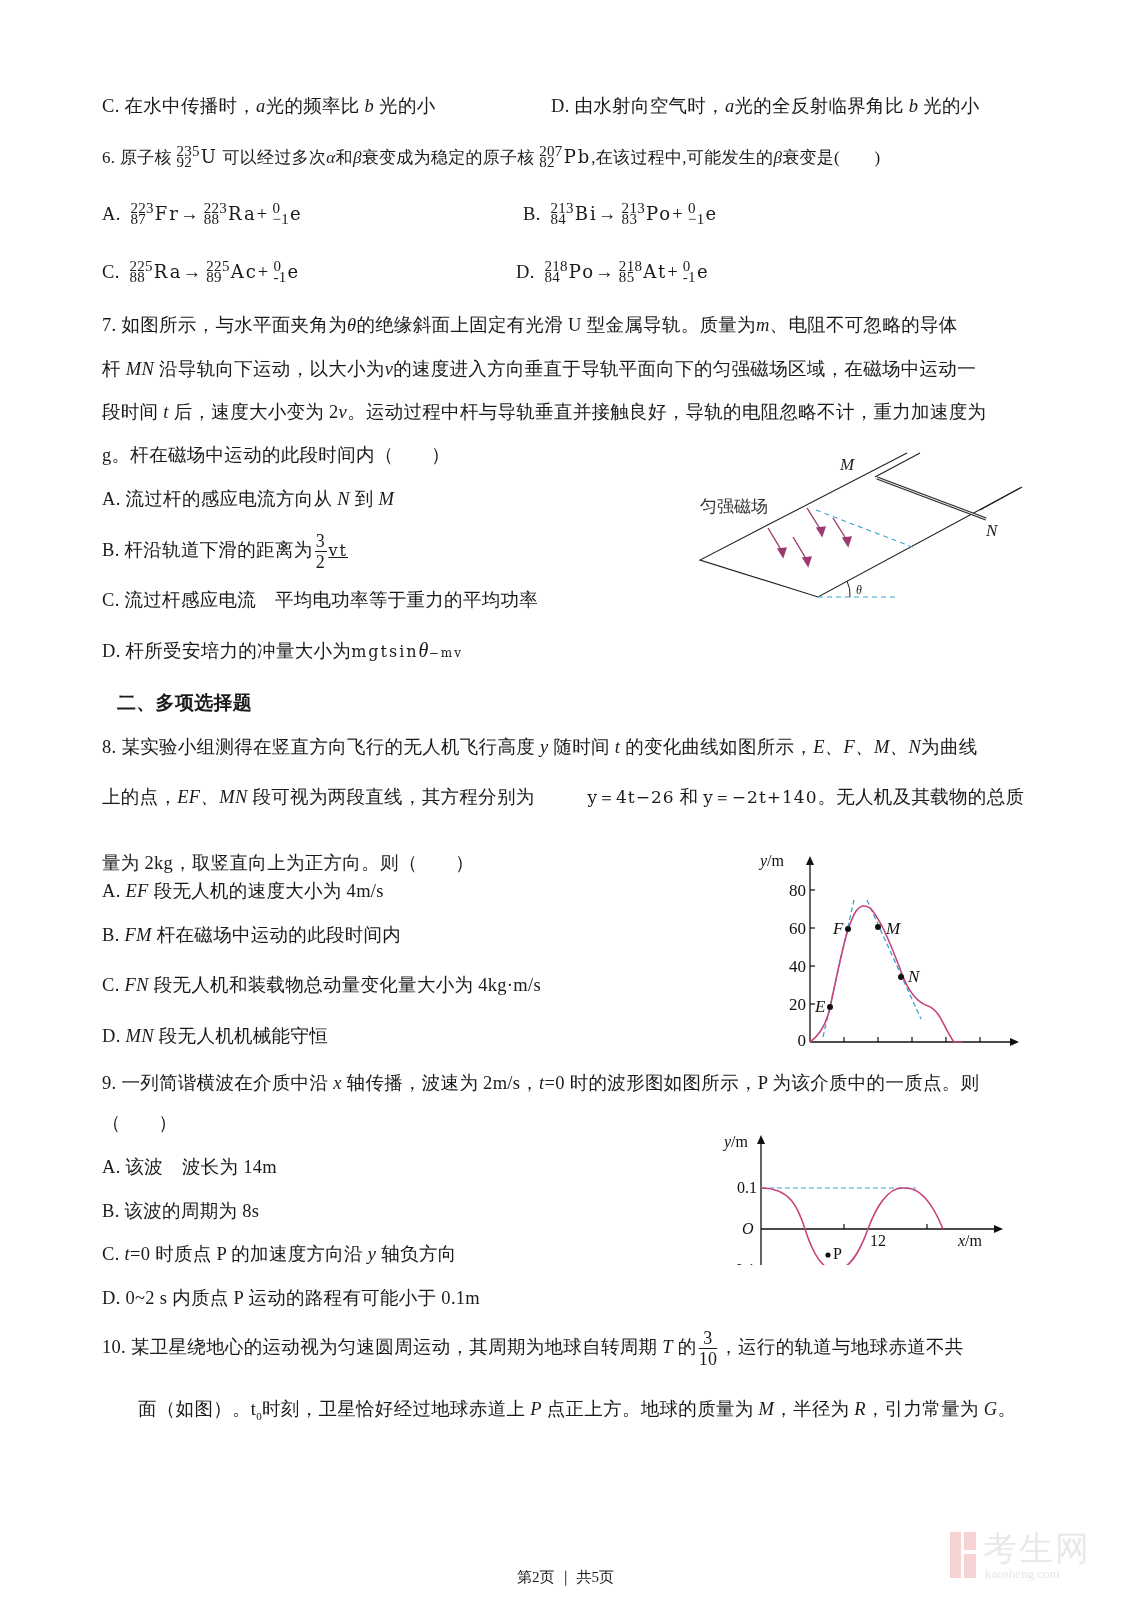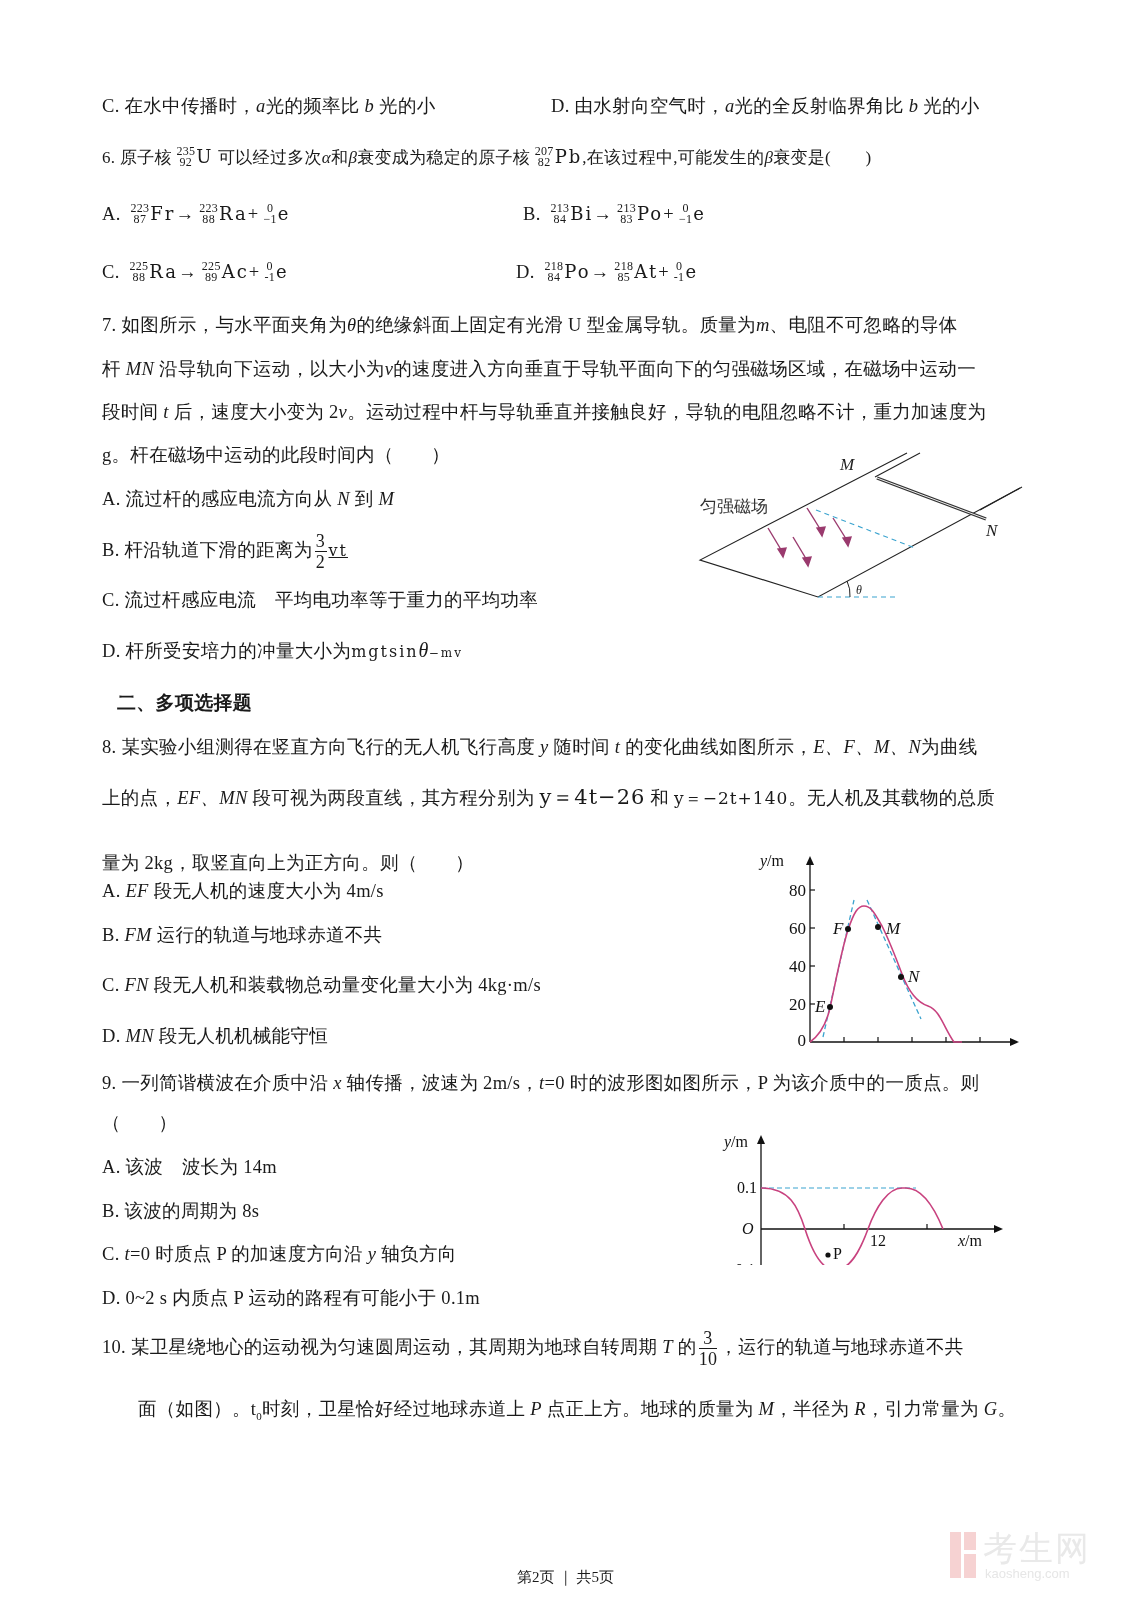--- a/index.html
+++ b/index.html
@@ -13,33 +13,33 @@
   }
   .line {
     position: absolute;
     left: 102px;
     white-space: nowrap;
     line-height: 24px;
     font-size: 18.5px;
     letter-spacing: 0.3px;
   }
   .i { font-style: italic; }
-  .nuc { display: inline-flex; flex-direction: column; align-items: center; vertical-align: middle; font-size: 12px; line-height: 11px; margin-right: 1px; position: relative; top: -2px; }
+  .nuc { display: inline-flex; flex-direction: column; align-items: flex-start; vertical-align: middle; font-size: 15px; line-height: 11px; margin-right: 1px; position: relative; top: -2px; }
   .sym { font-family: "DejaVu Serif", serif; font-size: 18px; letter-spacing: 2px; }
   .frac { display: inline-flex; flex-direction: column; align-items: center; vertical-align: middle; font-size: 18px; line-height: 20px; margin: 0 2px; }
   .frac .bar { width: 100%; border-top: 1.2px solid #1a1a1a; min-width: 12px; }
   .heading { font-family: "DejaVu Sans", sans-serif; font-weight: bold; font-size: 19px; margin-left: 15px; }
   .footer { position: absolute; left: 0; width: 1131px; top: 1568px; text-align: center; font-size: 15px; }
   .watermark { position: absolute; left: 950px; top: 1530px; width: 170px; height: 60px; }
   .wm-logo { position: absolute; left: 0; top: 0; width: 28px; height: 50px; }
   .wm-logo .b1 { position: absolute; left: 0; top: 2px; width: 11px; height: 46px; background: #f6d2d2; }
   .wm-logo .b2 { position: absolute; left: 14px; top: 2px; width: 12px; height: 18px; background: #f6d2d2; }
   .wm-logo .b3 { position: absolute; left: 14px; top: 24px; width: 12px; height: 24px; background: #f6d2d2; }
   .wm-text { position: absolute; left: 33px; top: -4px; font-family: "DejaVu Sans", sans-serif; font-size: 34px; color: #e9e9e9; letter-spacing: 2px; }
-  .wm-sub { position: absolute; left: 35px; top: 36px; font-family: Liberation Sans, sans-serif; font-size: 13px; color: #e6e6e6; }
+  .wm-sub { position: absolute; left: 35px; top: 36px; font-family: Liberation Serif, serif; font-size: 13px; color: #e6e6e6; }
   svg text { font-family: "Liberation Serif", serif; }
 </style>
 </head>
 <body>
 
 <div class="line" style="top:94px;">
   <span>C. 在水中传播时，</span><span class="i">a</span><span>光的频率比</span><span> </span><span class="i">b</span><span> </span><span>光的小</span>
 </div>
 <div class="line" style="top:94px; left:551px;">
   <span>D. 由水射向空气时，</span><span class="i">a</span><span>光的全反射临界角比</span><span> </span><span class="i">b</span><span> </span><span>光的小</span>
@@ -180,29 +180,29 @@
   <text x="296" y="96" font-size="17" font-style="italic" fill="#222">N</text>
   <text x="166" y="154" font-size="12" font-style="italic" fill="#222">θ</text>
 </svg>
 
 <div class="line heading" style="top:690px;">二、多项选择题</div>
 
 <div class="line" style="top:735px;">
   <span>8. 某实验小组测得在竖直方向飞行的无人机飞行高度</span> <span class="i">y</span> <span>随时间</span> <span class="i">t</span> <span>的变化曲线如图所示，</span><span class="i">E、F、M、N</span><span>为曲线</span>
 </div>
 <div class="line" style="top:785px;">
-  <span>上的点，</span><span class="i">EF、MN</span> <span>段可视为两段直线，其方程分别为</span> <span class="sym" style="font-size:21px; letter-spacing:1px;">y＝4t−26</span> <span>和</span> <span class="sym" style="font-size:17px; letter-spacing:1px;">y＝−2t+140</span><span>。无人机及其载物的总质</span>
+  <span>上的点，</span><span class="i">EF、MN</span> <span>段可视为两段直线，其方程分别为</span> <span class="sym" style="font-size:17px; letter-spacing:1px;margin-left:48px;">y＝4t−26</span> <span>和</span> <span class="sym" style="font-size:17px; letter-spacing:1px;">y＝−2t+140</span><span>。无人机及其载物的总质</span>
 </div>
 <div class="line" style="top:835px;margin-top:16px;">量为 2kg，取竖直向上为正方向。则（　　）</div>
 
 <div class="line" style="top:879px;">
   <span>A. </span><span class="i">EF</span> <span>段无人机的速度大小为 4m/s</span>
 </div>
 <div class="line" style="top:923px;">
-  <span>B. </span><span class="i">FM</span> <span>运行的轨道与地球赤道不共</span>
+  <span>B. </span><span class="i">FM</span> <span>杆在磁场中运动的此段时间内</span>
 </div>
 <div class="line" style="top:973px;">
   <span>C. </span><span class="i">FN</span> <span>段无人机和装载物总动量变化量大小为 4kg·m/s</span>
 </div>
 <div class="line" style="top:1024px;">
   <span>D. </span><span class="i">MN</span> <span>段无人机机械能守恒</span>
 </div>
 
 <svg style="position:absolute; left:740px; top:830px;" width="280" height="220" viewBox="0 0 280 220">
 

